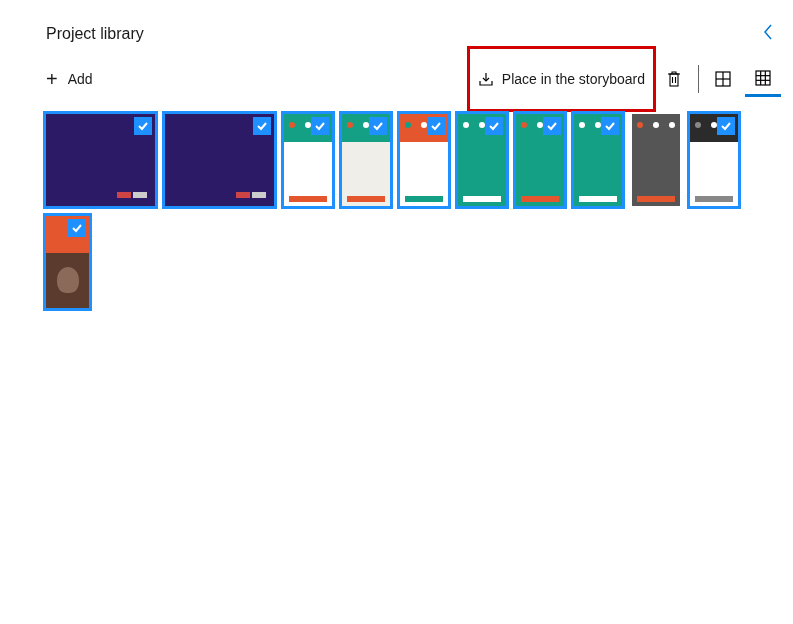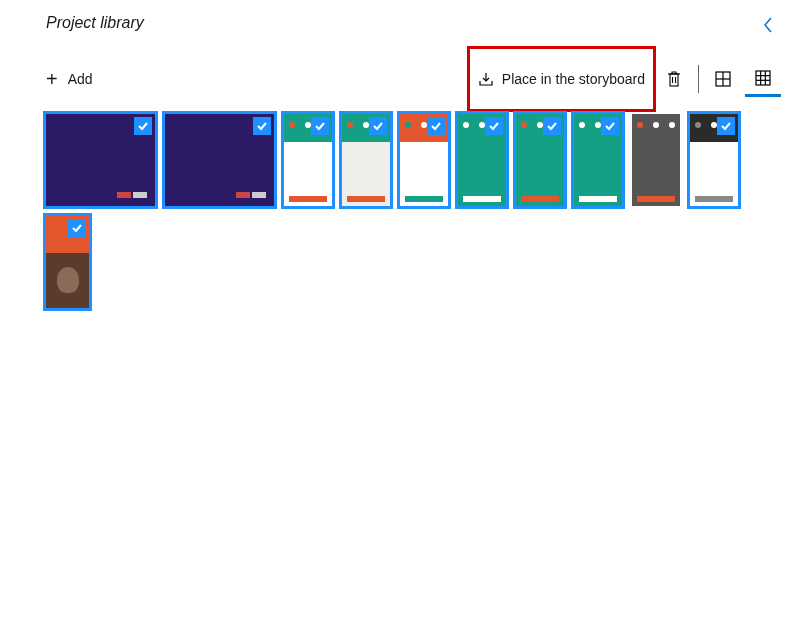--- a/index.html
+++ b/index.html
@@ -8,24 +8,23 @@
     font-family: "Segoe UI", sans-serif;
     background: #fff;
     width: 793px;
     height: 624px;
     overflow: hidden;
     color: #1a1a1a;
   }
   .app { padding: 0 12px; }
   .header {
     display: flex;
-    align-items: flex-start;
+    align-items: center;
     height: 40px;
     margin-top: 14px;
-    font-style: italic;
   }
   .title {
     font-size: 16px;
     font-weight: 400;
     padding-left: 34px;
     flex: 0 0 auto;
   }
   .collapse {
     margin-left: auto;
     color: #0078d4;

